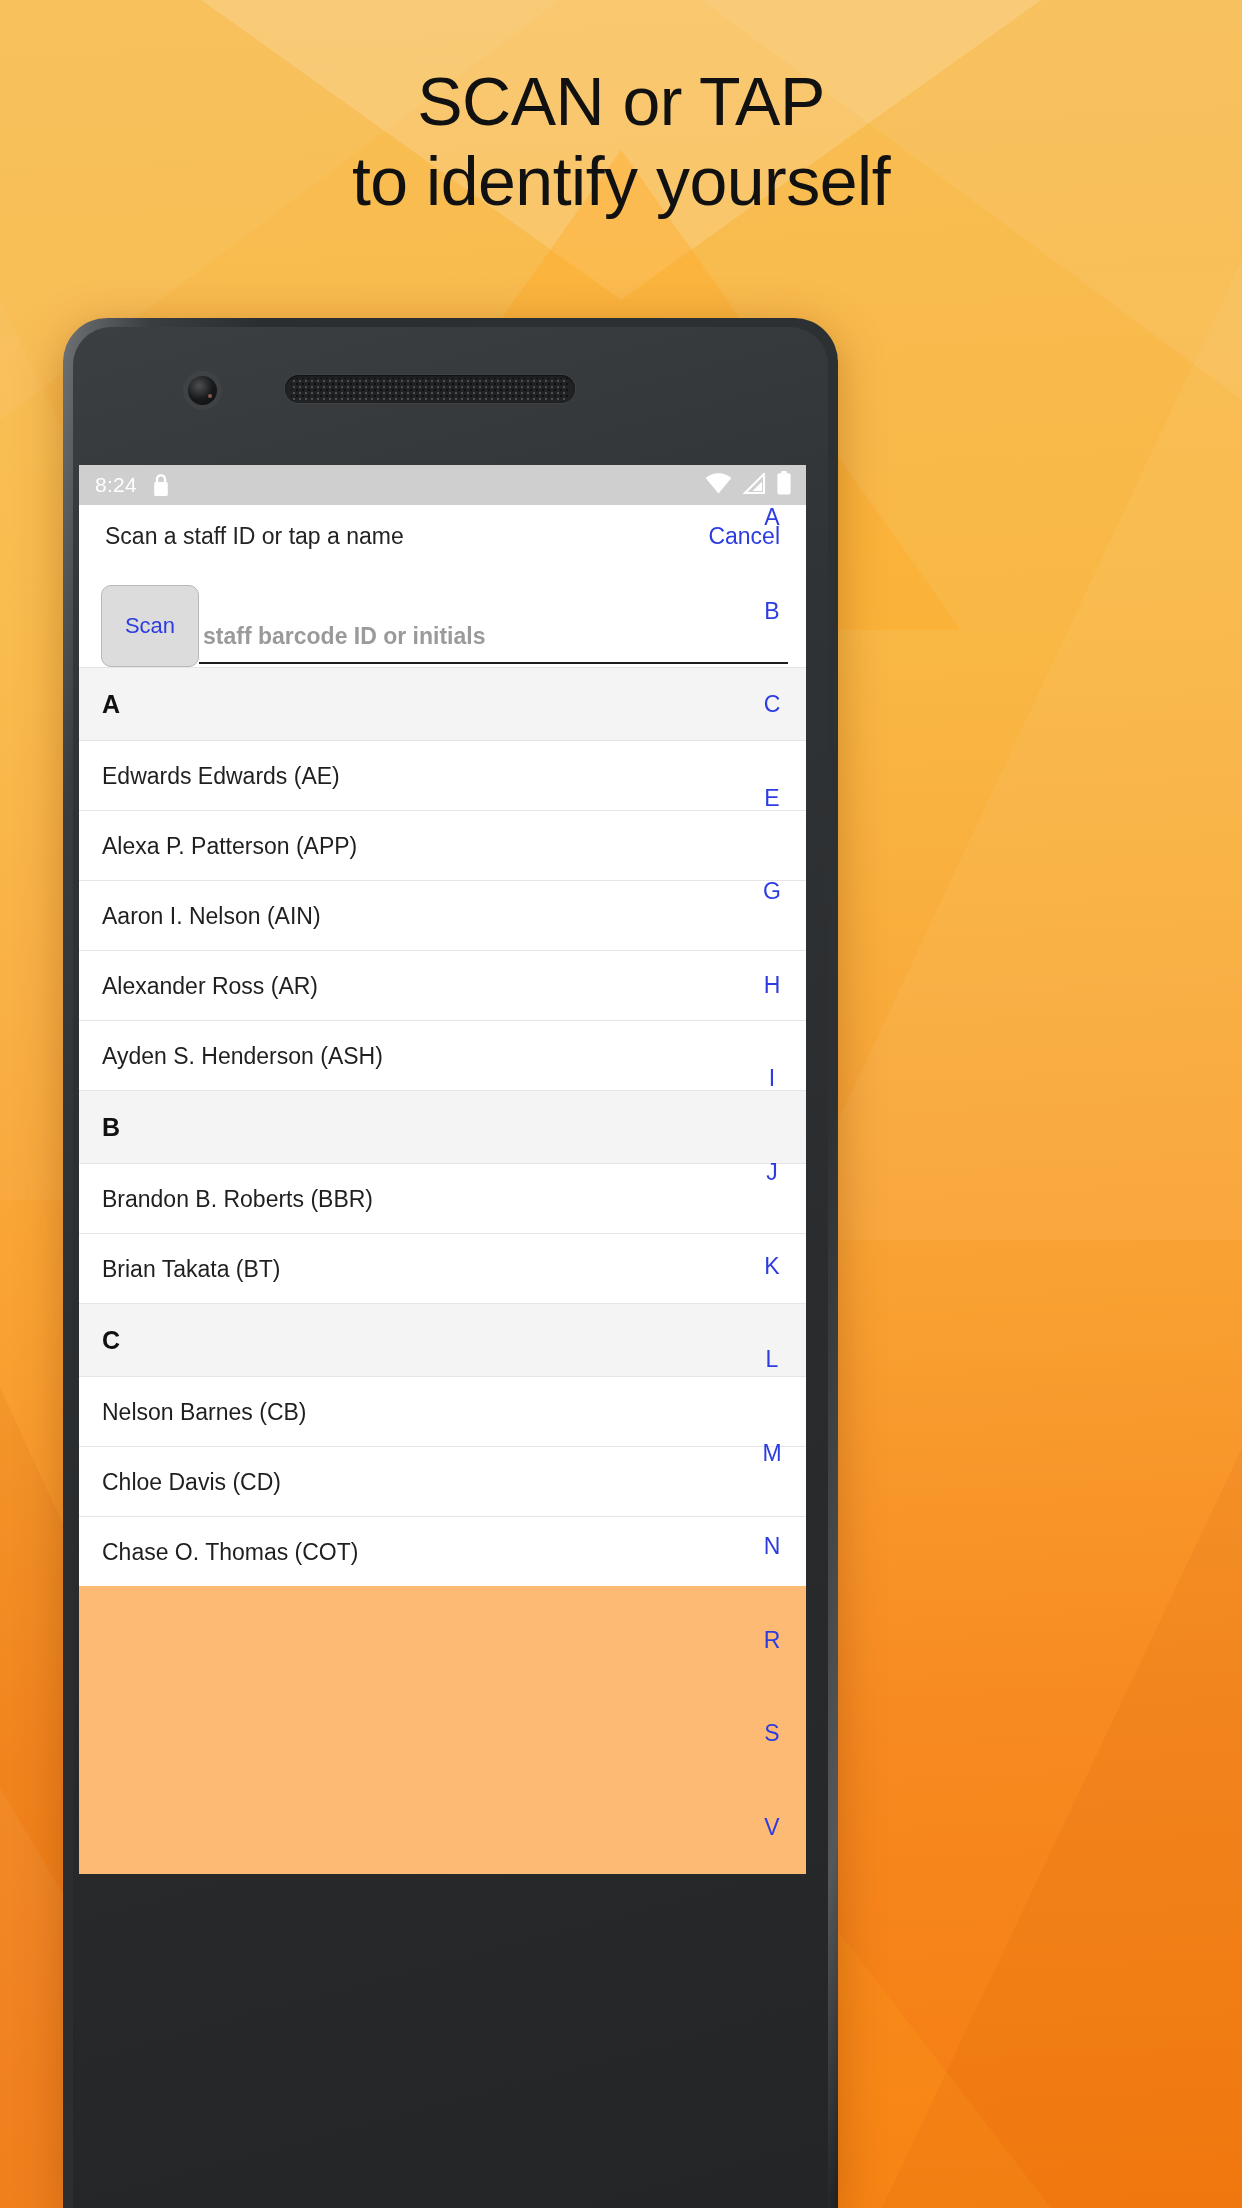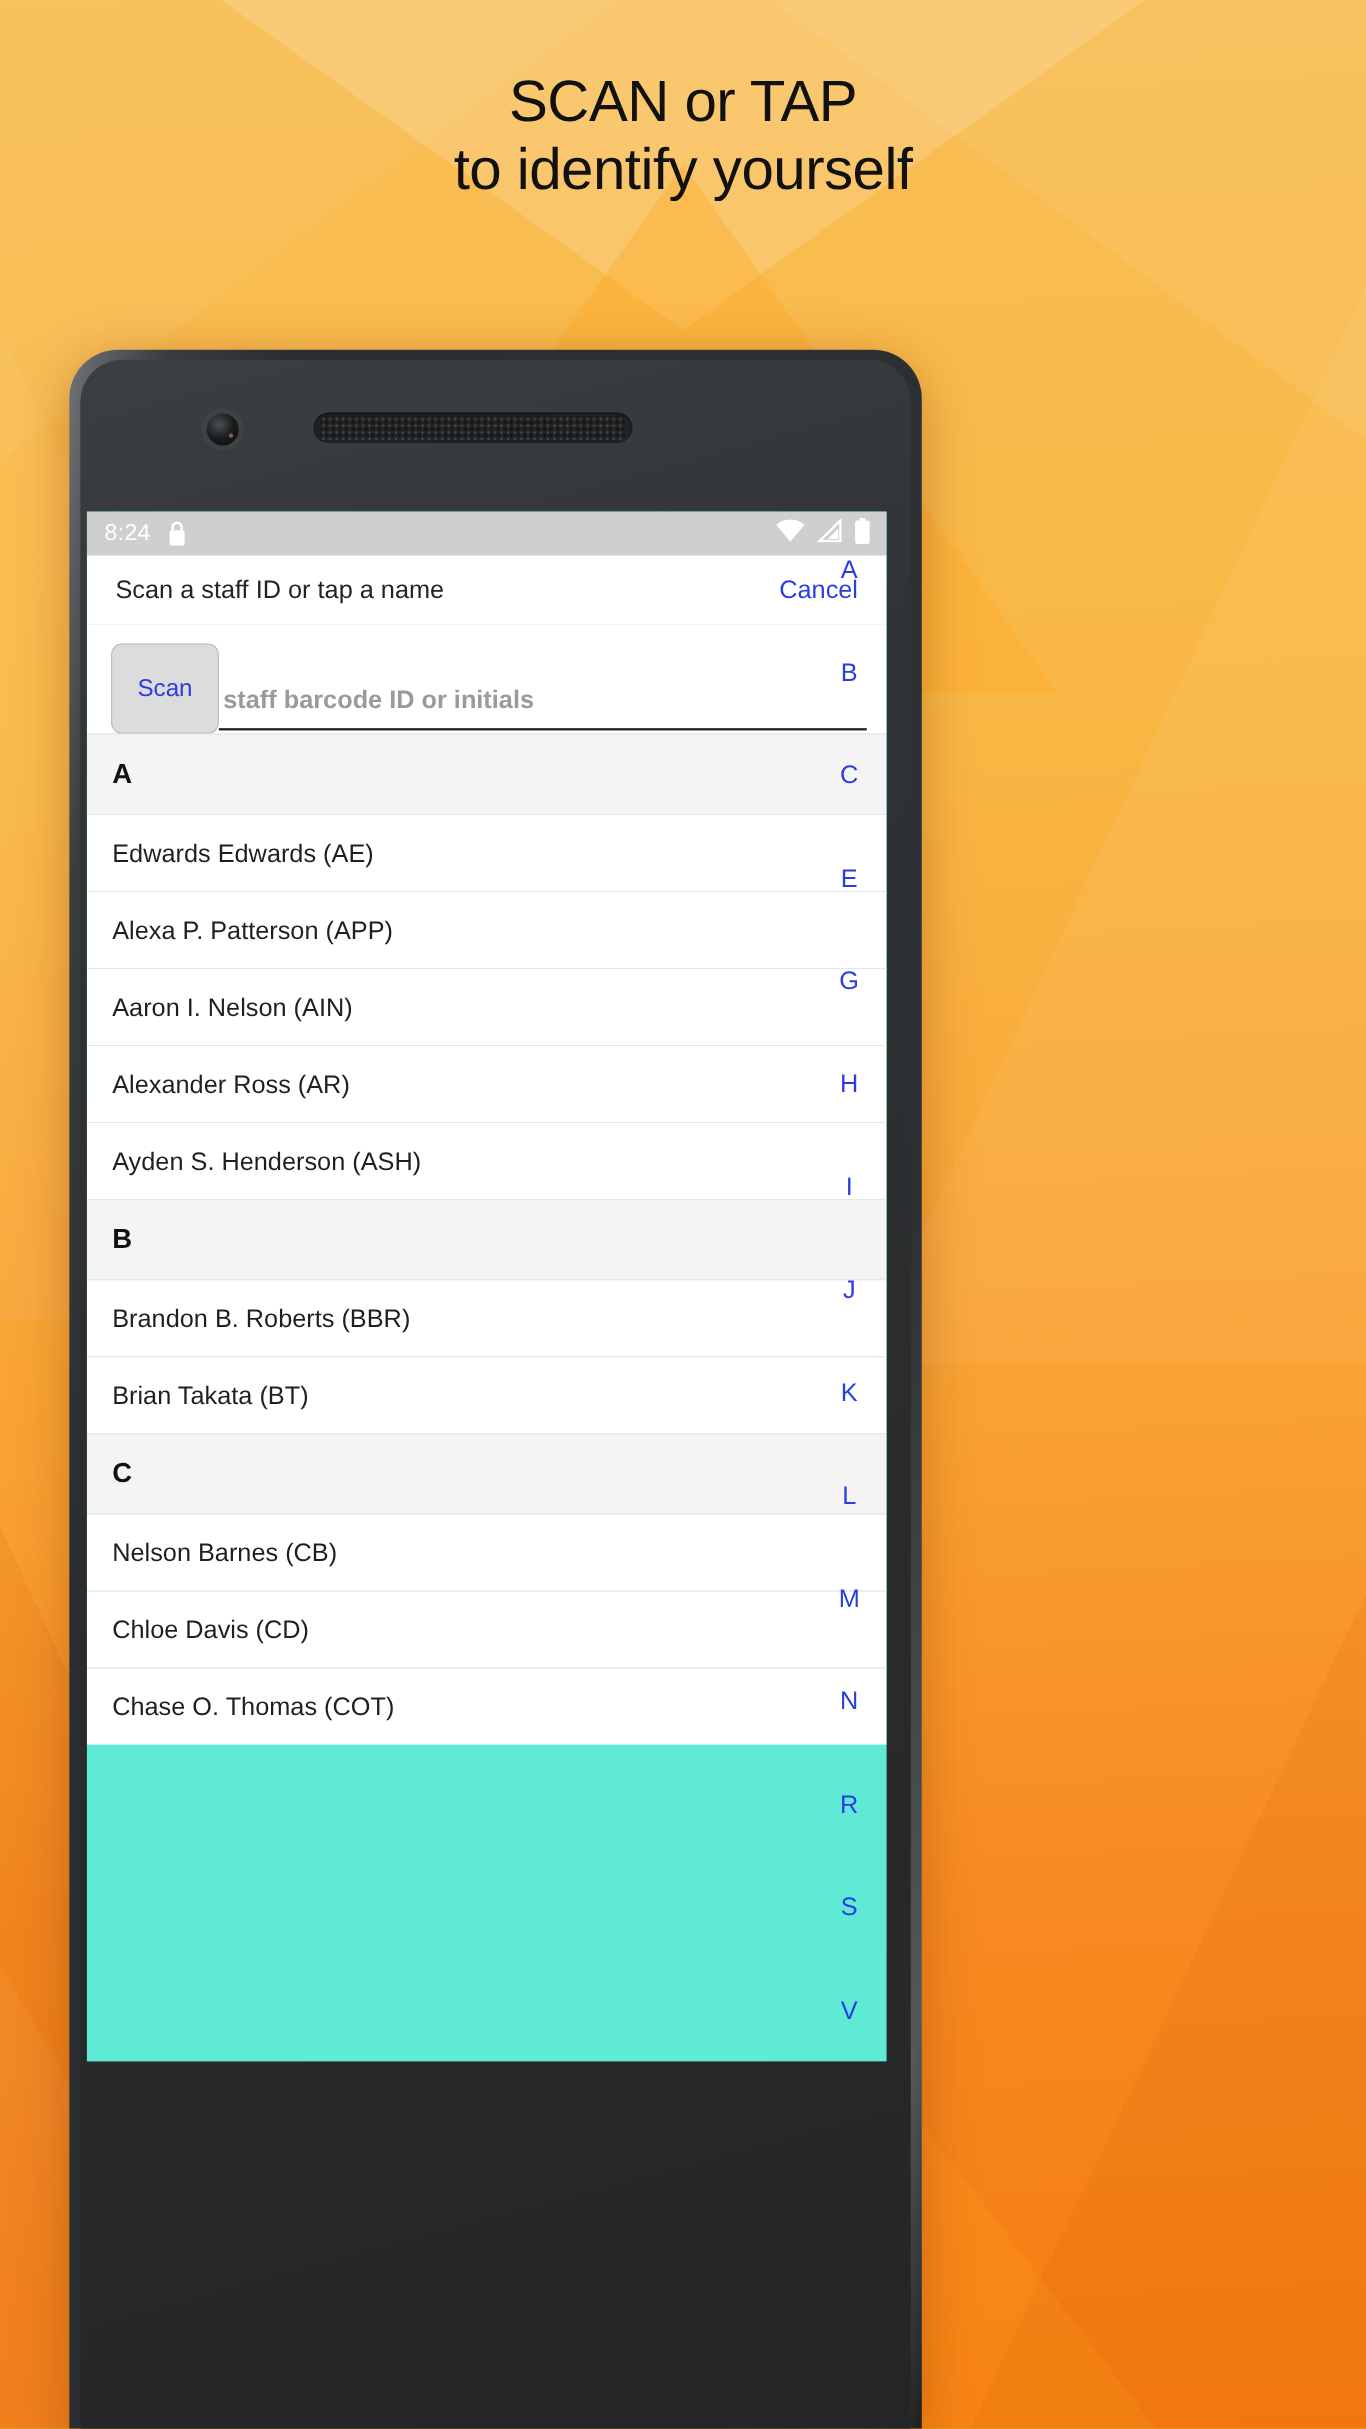--- a/index.html
+++ b/index.html
@@ -77,21 +77,21 @@
     width:0; height:0;
     border-left:430px solid transparent;
     border-right:430px solid transparent;
     border-bottom:560px solid rgba(255,160,30,0.22);
   }
 
   
   #headline {
     position:absolute; top:62px; left:0; width:100%;
     text-align:center; color:#111;
-    font-size:53px; line-height:1.17; font-weight:400;
+    font-size:68px; line-height:1.17; font-weight:400;
     letter-spacing:-0.5px;
     z-index:5;
   }
   #headline .l2 { display:block; }
 
   
   #phone {
     position:absolute;
     left:63px; top:318px;
     width:775px; height:1890px;
@@ -134,21 +134,21 @@
       radial-gradient(circle, rgba(0,0,0,0.55) 0.9px, transparent 1px);
     background-size:6px 6px, 6px 6px;
     background-position:0 0, 3px 3px;
   }
 
   
   #screen {
     position:absolute;
     left:16px; top:147px;
     width:727px; height:1409px;
-    background:#5eead4;
+    background:#fdba74;
     overflow:hidden;
   }
 
   
   #statusbar {
     height:40px; background:#cfcfcf;
     display:flex; align-items:center;
     padding:0 14px 0 16px;
     color:#ffffff;
   }

